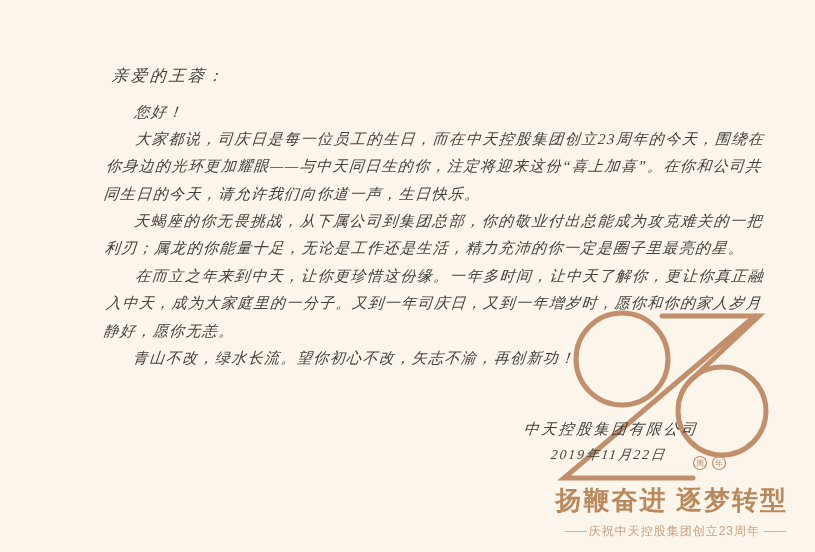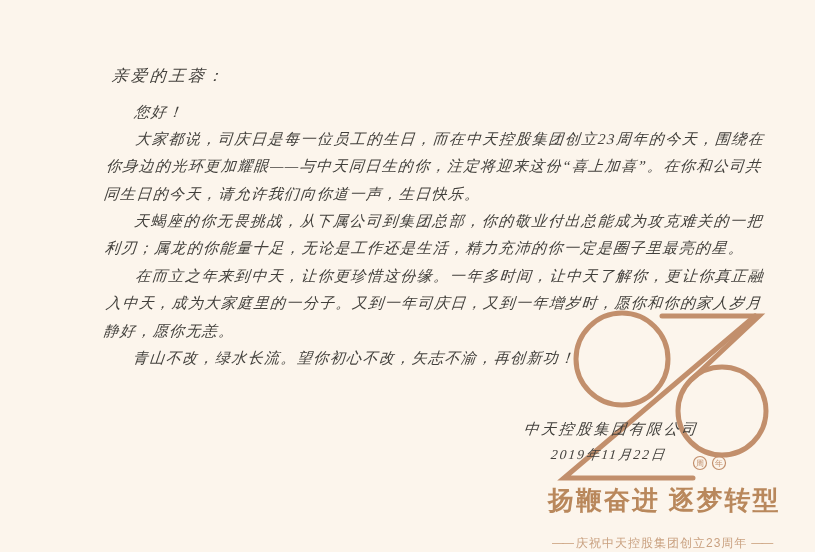--- a/index.html
+++ b/index.html
@@ -26,27 +26,27 @@
   .signature-block {
     position:absolute; left:502px; top:420px; width:216px;
     text-align:center; z-index:2; transform:skewX(-6deg);
   }
   .company-name { font-size:15px; letter-spacing:2.5px; }
   .letter-date  { font-size:13.5px; letter-spacing:2px; margin-top:7px; }
   
   .logo { position:absolute; left:550px; top:297px; width:260px; height:192px; z-index:1; }
   .seal-glyph { font-family:"Liberation Serif", serif; font-size:8px; font-style:normal; }
   
-  .slogan-block { position:absolute; left:548px; top:483px; width:240px; text-align:left; z-index:2; }
+  .slogan-block { position:absolute; left:548px; top:483px; width:240px; text-align:right; z-index:2; }
   .slogan {
     font-size:26px; font-weight:bold; letter-spacing:2px;
     color:#b9885c; font-family:"Liberation Serif", serif;
   }
   .tagline {
-    margin-top:17px; font-size:12px; letter-spacing:1px; color:#c9a180;
+    margin-top:5px; font-size:12px; letter-spacing:1px; color:#c9a180;
     font-family:"Liberation Sans", sans-serif; white-space:nowrap;
   }
   .tagline .dash { color:#cfa988; letter-spacing:-2px; margin:0 4px; }
 </style>
 </head>
 <body>
 
 <div class="canvas">
 
   <svg class="logo" viewBox="0 0 260 192" fill="none">

